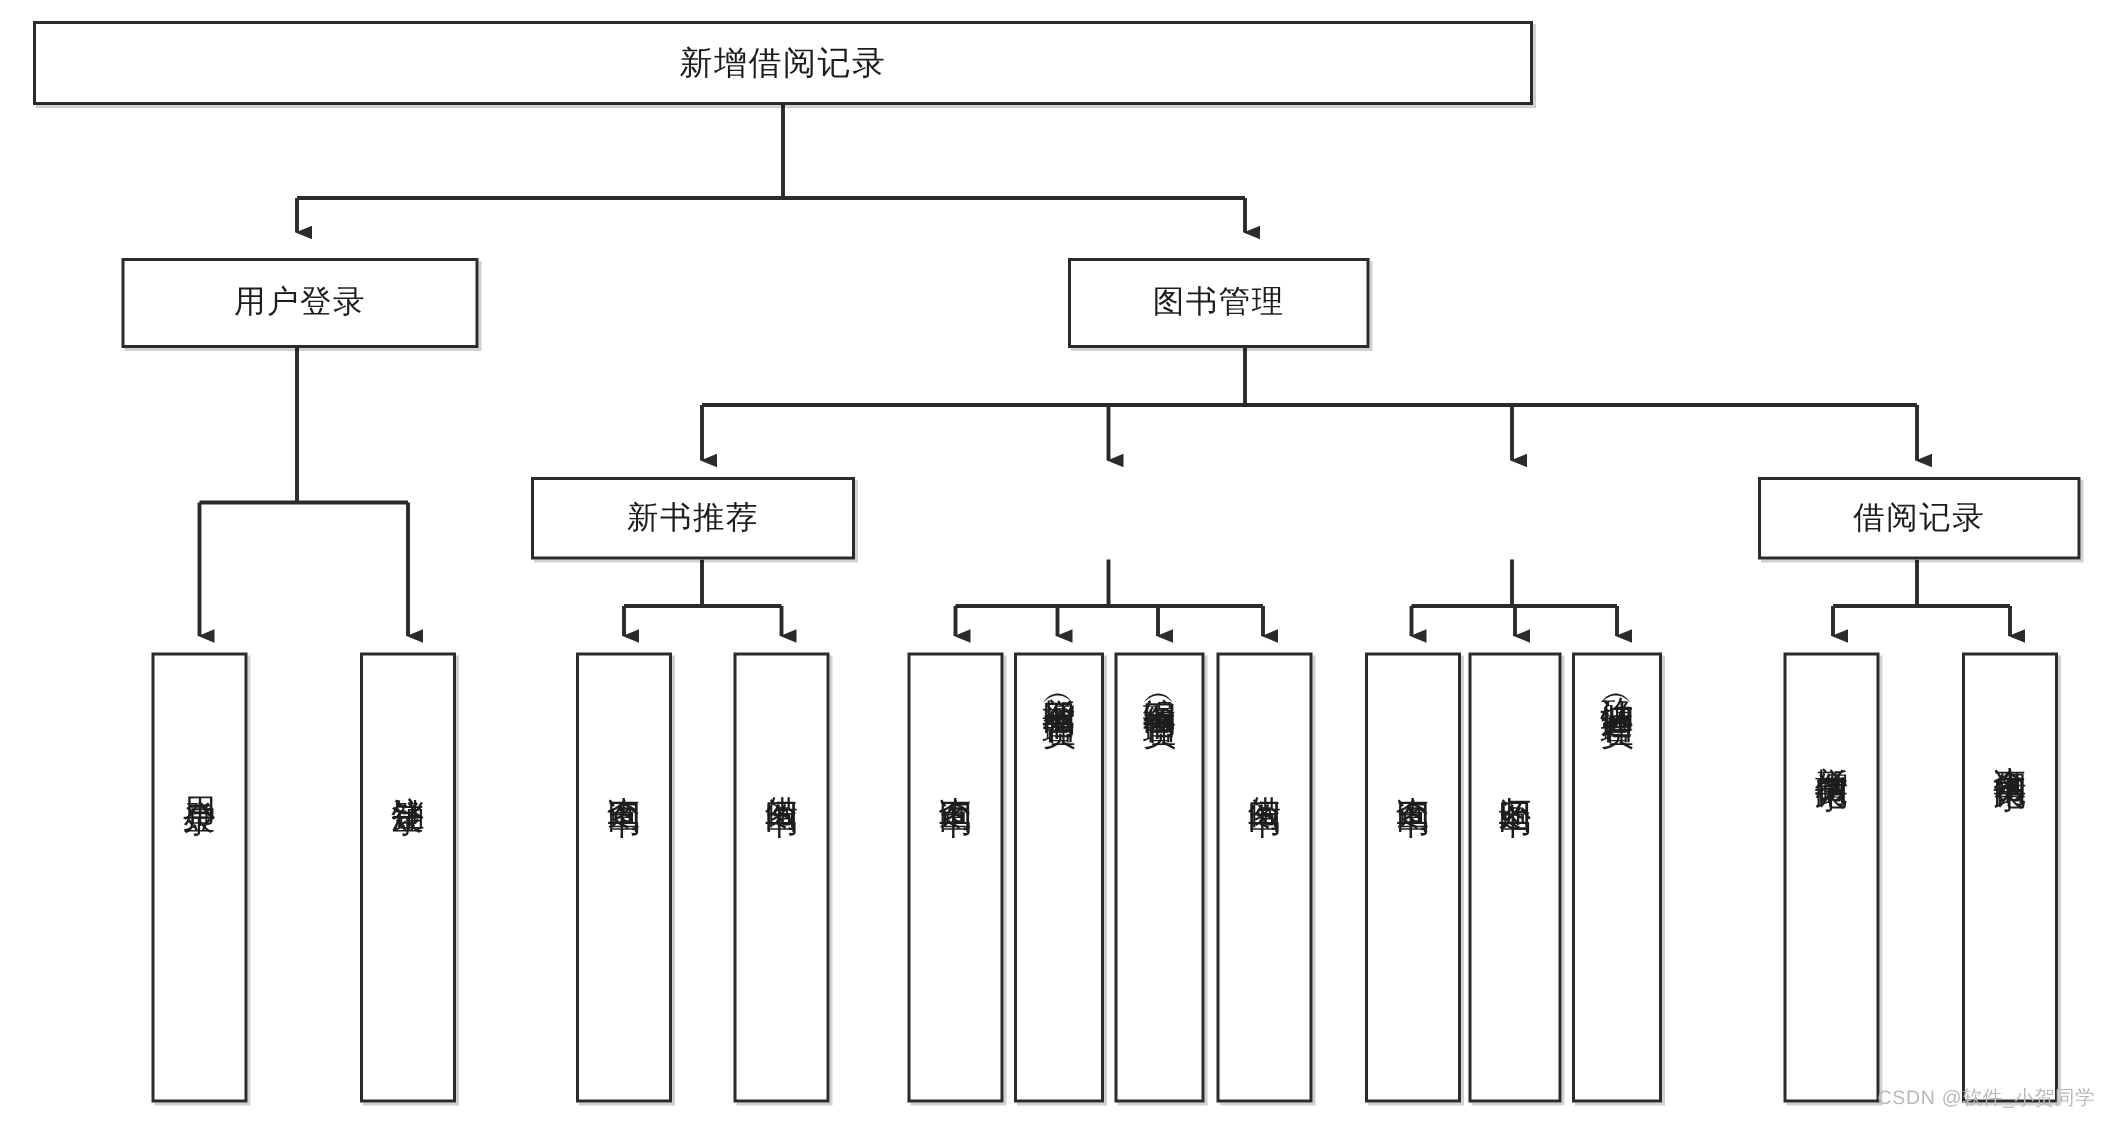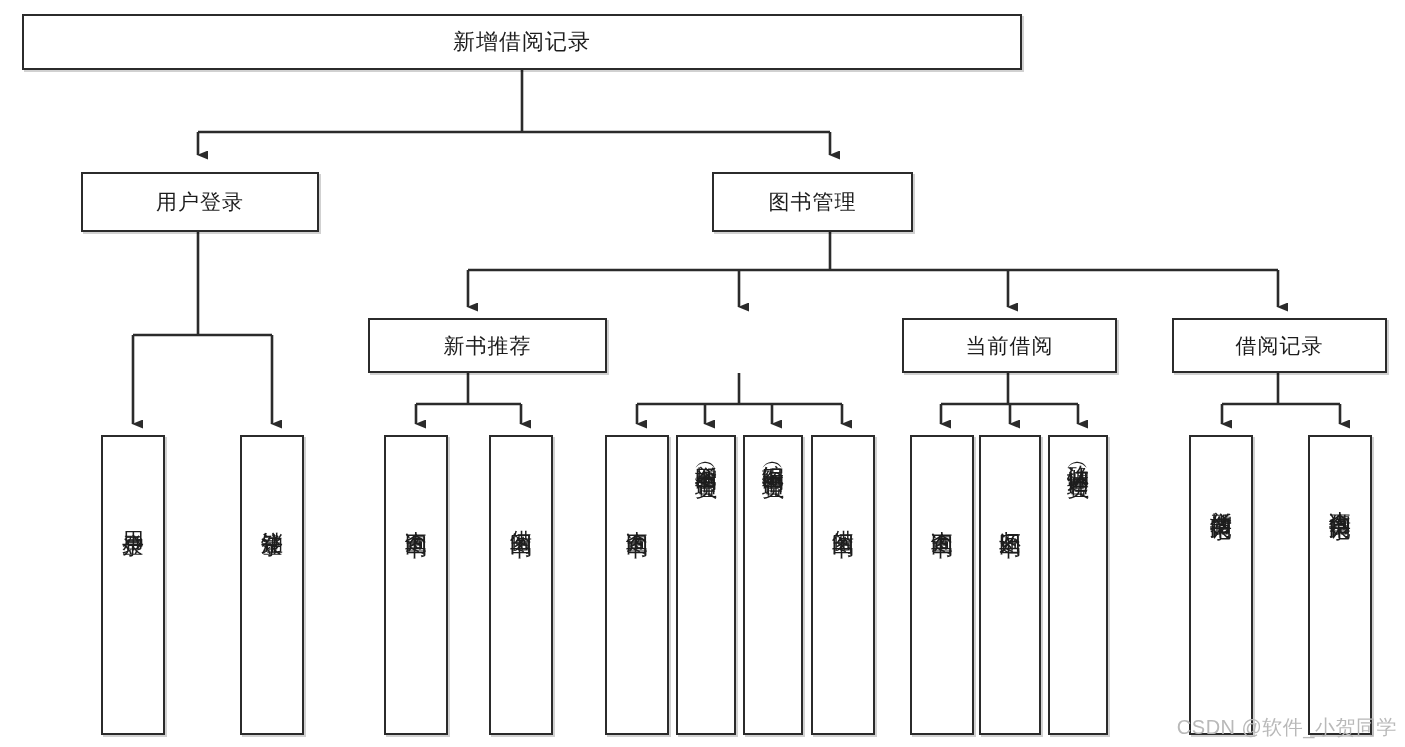--- a/index.html
+++ b/index.html
@@ -68,21 +68,21 @@
   .node.vert.mid2 .vtext {
     margin-top: 48px;
   }
   .node.vert.topal .vtext {
     margin-top: 2px;
   }
   .watermark {
     position: absolute;
     right: 8px;
     bottom: 6px;
-    font-size: 20px;
+    font-size: 13px;
     color: #b9b9b9;
     letter-spacing: 0.5px;
     z-index: 5;
     white-space: nowrap;
   }
 </style>
 </head>
 <body>
 
 <div id="canvas">
@@ -142,28 +142,25 @@
   </div>
 
   <div class="node horiz" style="left:81px; top:172px; width:238px; height:60px;">
     <span>用户登录</span>
   </div>
 
   <div class="node horiz" style="left:712px; top:172px; width:201px; height:60px;">
     <span>图书管理</span>
   </div>
 
-  <div class="node horiz" style="left:368px; top:318px; width:239px; height:55px;">
+  <div class="node horiz" style="left:354px; top:318px; width:216px; height:55px;">
     <span>新书推荐</span>
   </div>
 
 
-  <div class="node horiz" style="left:902px; top:318px; width:215px; height:55px;">
-    <span>当前借阅</span>
-  </div>
 
   <div class="node horiz" style="left:1172px; top:318px; width:215px; height:55px;">
     <span>借阅记录</span>
   </div>
 
   <div class="node vert mid" style="left:101px; top:435px; width:64px; height:300px;">
     <span class="vtext">用户登录</span>
   </div>
 
   <div class="node vert mid" style="left:240px; top:435px; width:64px; height:300px;">

